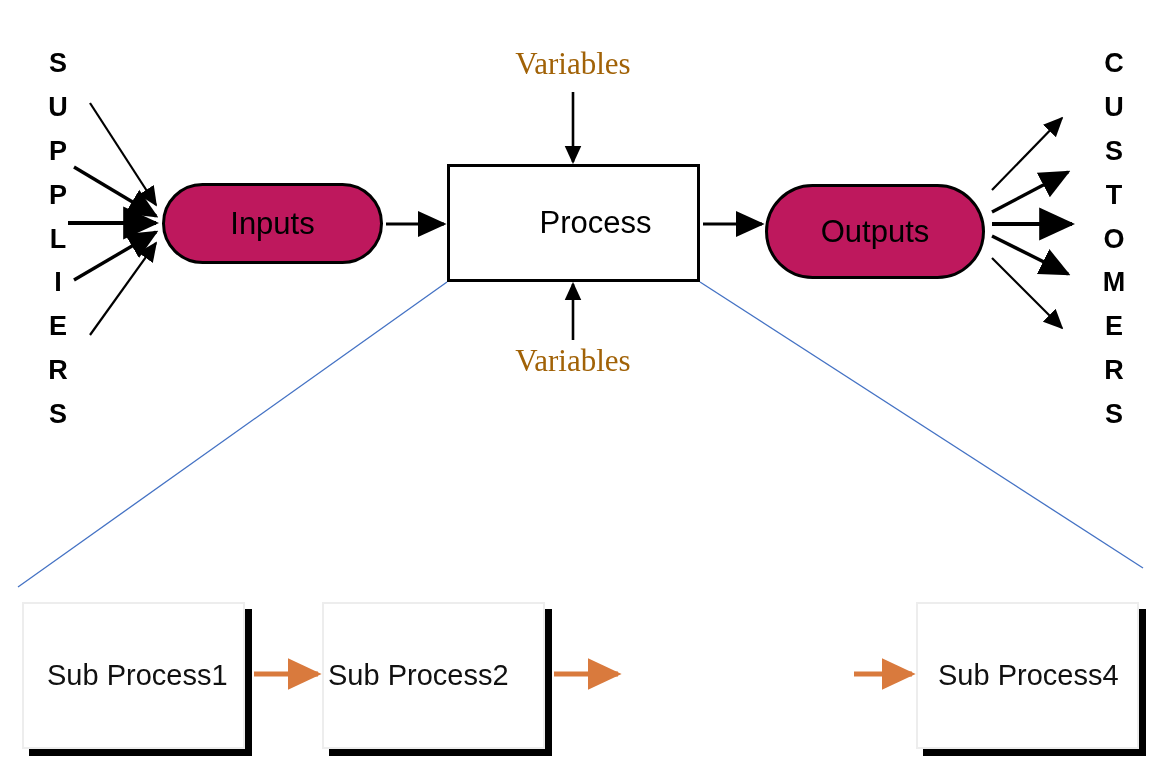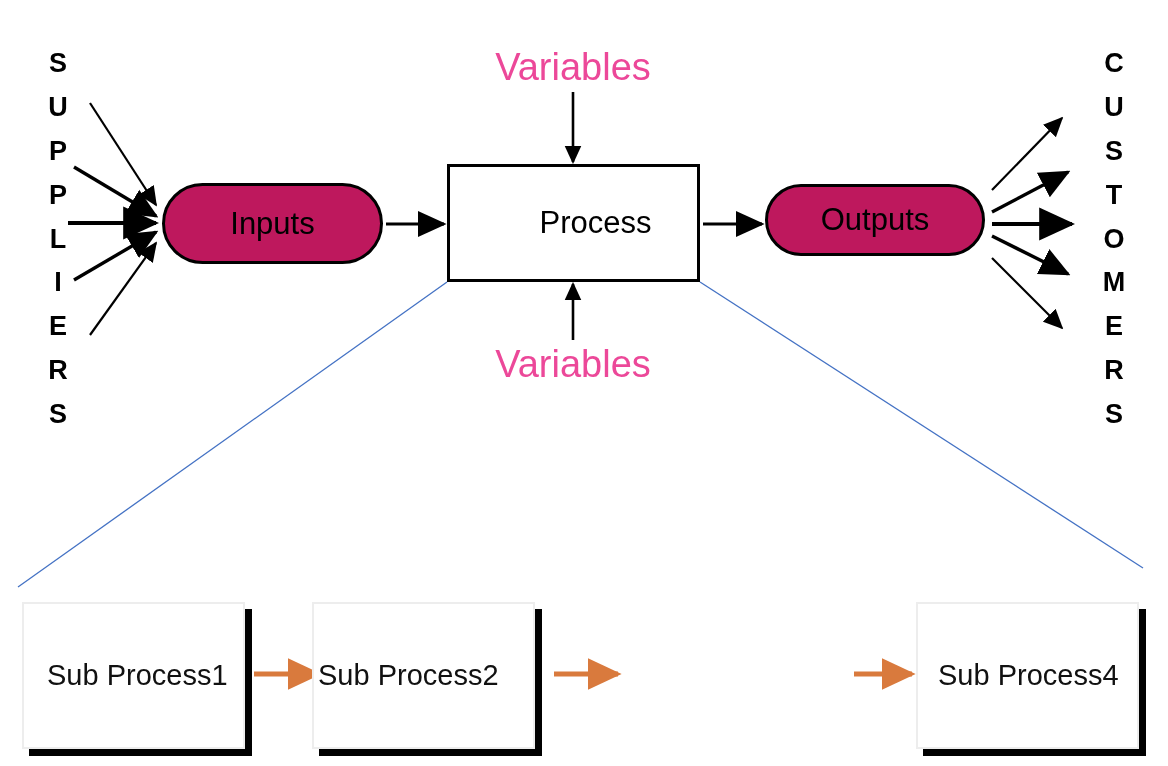--- a/index.html
+++ b/index.html
@@ -73,21 +73,21 @@
   #inputs-node {
     left: 162px;
     top: 183px;
     width: 221px;
     height: 81px;
   }
   #outputs-node {
     left: 765px;
     top: 184px;
     width: 220px;
-    height: 72px;
+    height: 95px;
     text-align: center;
   }
 
   
   #process-node {
     position: absolute;
     left: 447px;
     top: 164px;
     width: 253px;
     height: 118px;
@@ -99,23 +99,23 @@
     justify-content: center;
     font-family: "Liberation Sans", sans-serif;
     font-size: 31px;
     color: #000000;
     padding-left: 44px;
   }
 
   
   .var-label {
     position: absolute;
-    font-family: Liberation Sans, sans-serif;
-    font-size: 38px;
-    color: #ec4899;
+    font-family: Liberation Serif, serif;
+    font-size: 31px;
+    color: #a16207;
     white-space: nowrap;
     text-align: center;
   }
   #variables-top-label {
     left: 443px;
     top: 46px;
     width: 260px;
   }
   #variables-bottom-label {
     left: 443px;
@@ -135,21 +135,21 @@
     box-shadow: 7px 7px 0 0 #000000;
     display: flex;
     align-items: center;
     justify-content: flex-start;
     font-family: "Liberation Sans", sans-serif;
     font-size: 29px;
     color: #111111;
     padding-left: 4px;
   }
   #subproc-1 { left: 22px; padding-left: 23px; }
-  #subproc-2 { left: 312px; }
+  #subproc-2 { left: 322px; }
   #subproc-3 { left: 622px; }
   #subproc-4 { left: 916px; padding-left: 20px; }
 </style>
 </head>
 <body>
 
 <div id="stage">
 
   <svg id="vector-layer" viewBox="0 0 1168 766">
     <defs>

